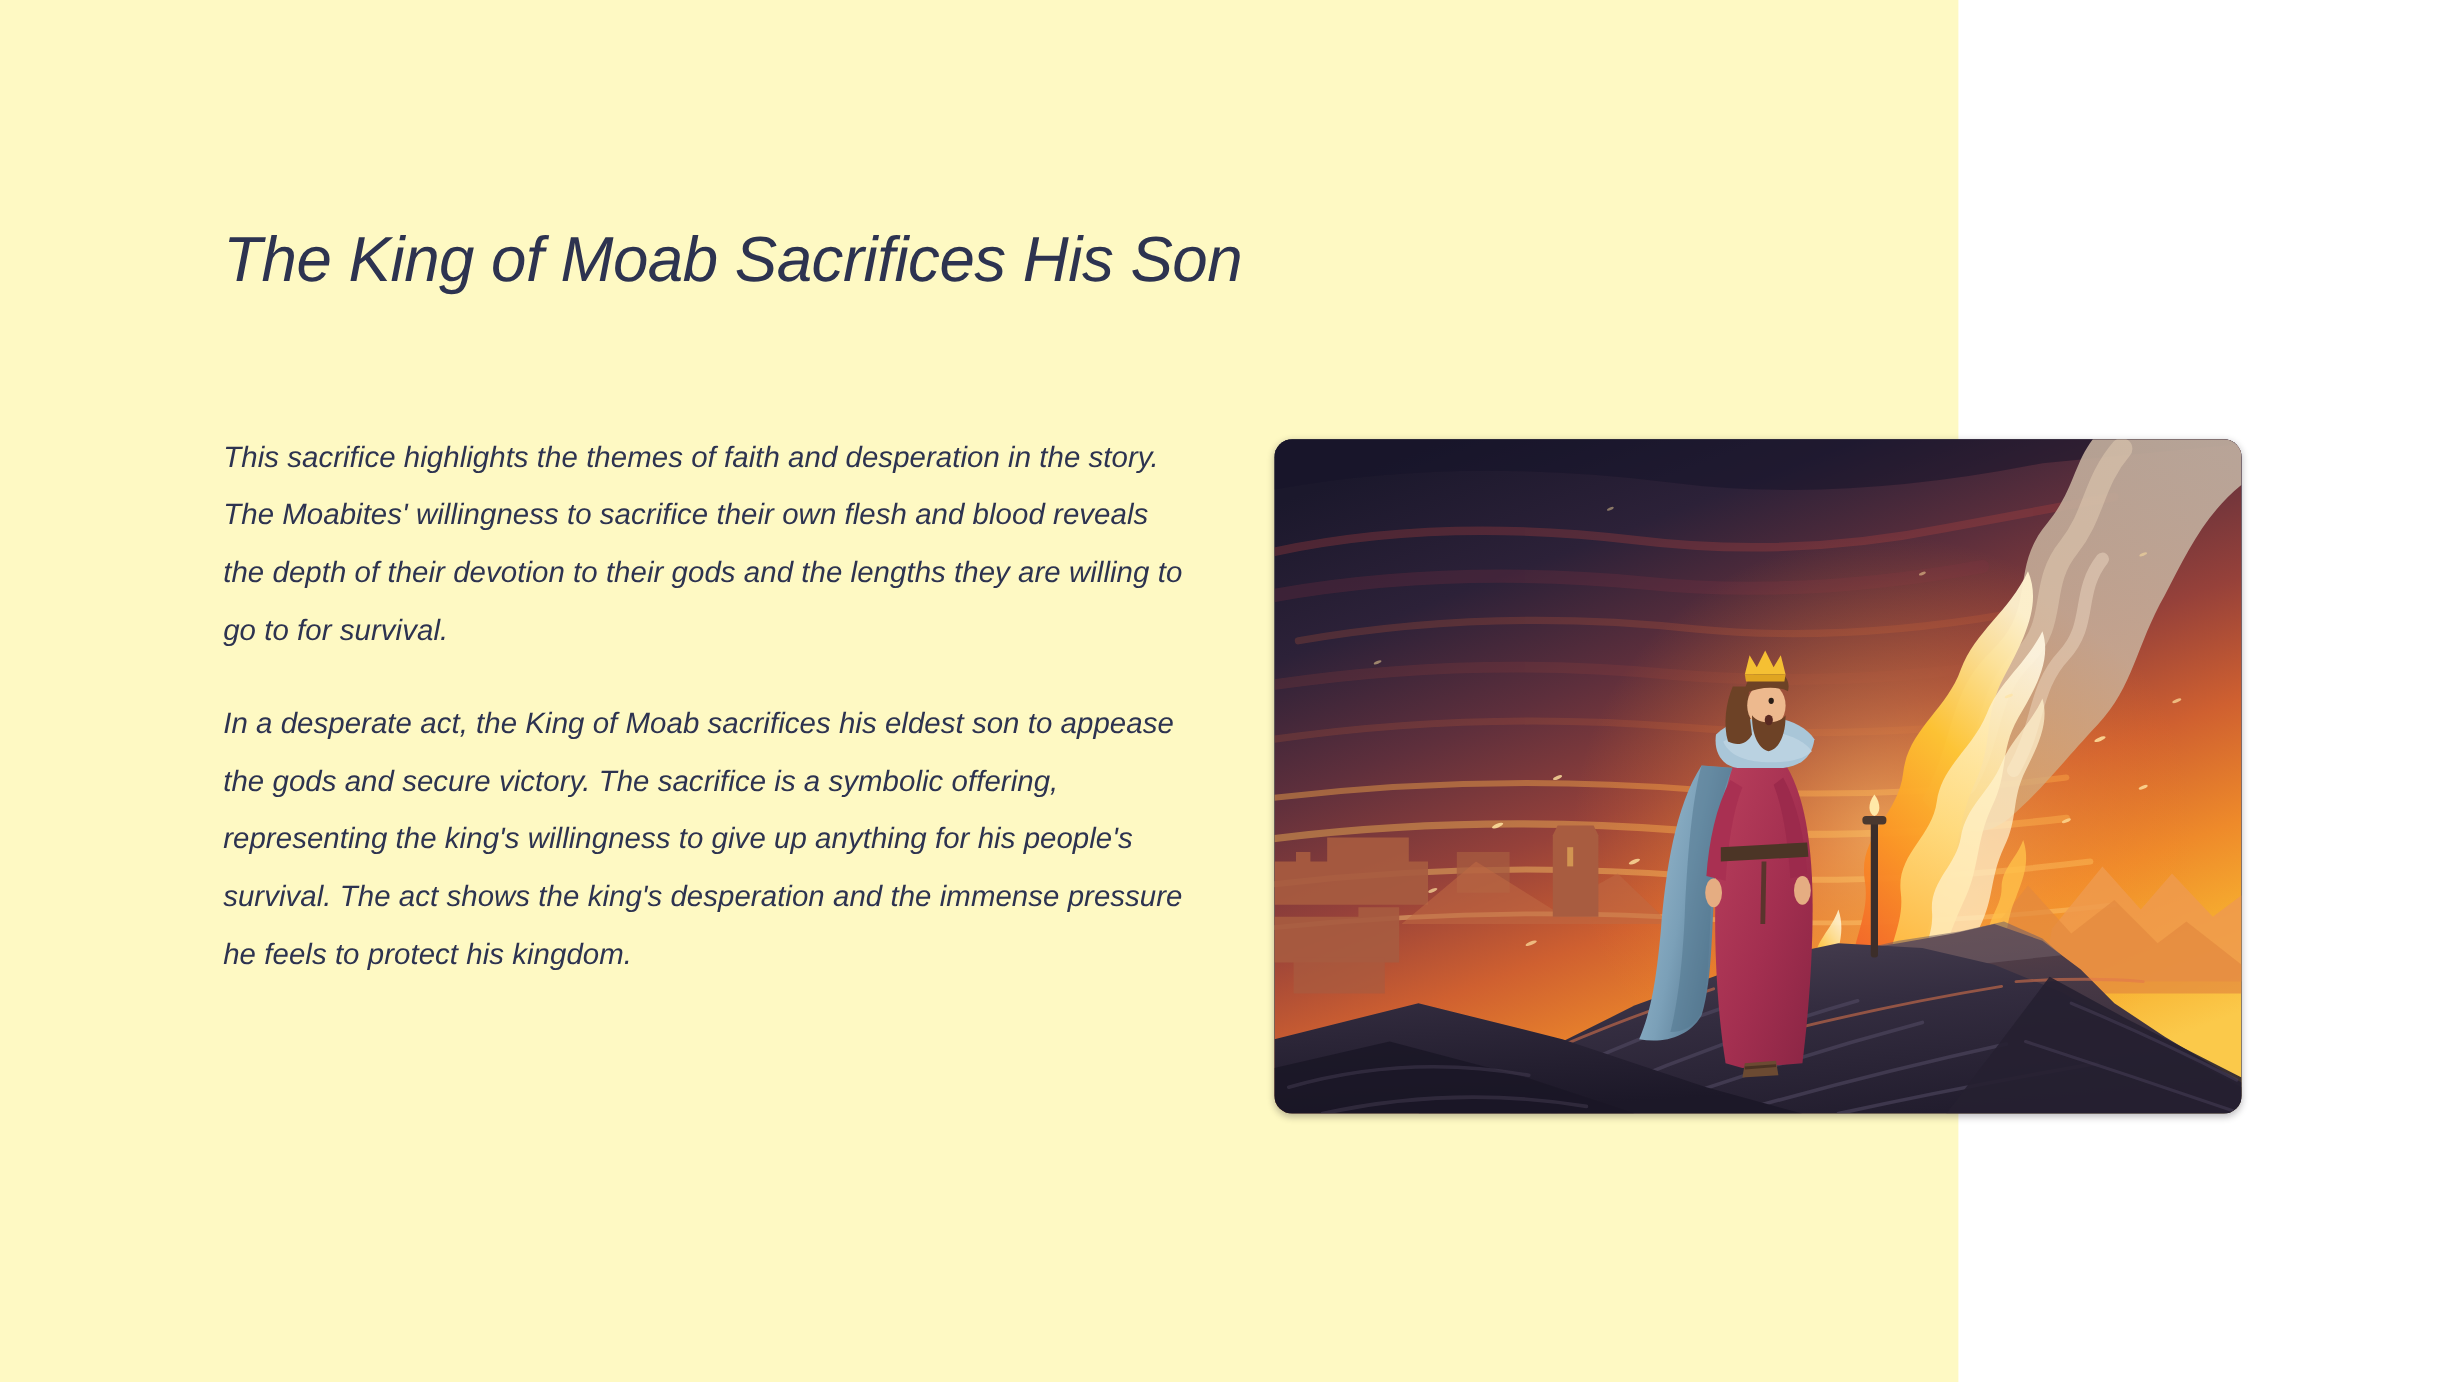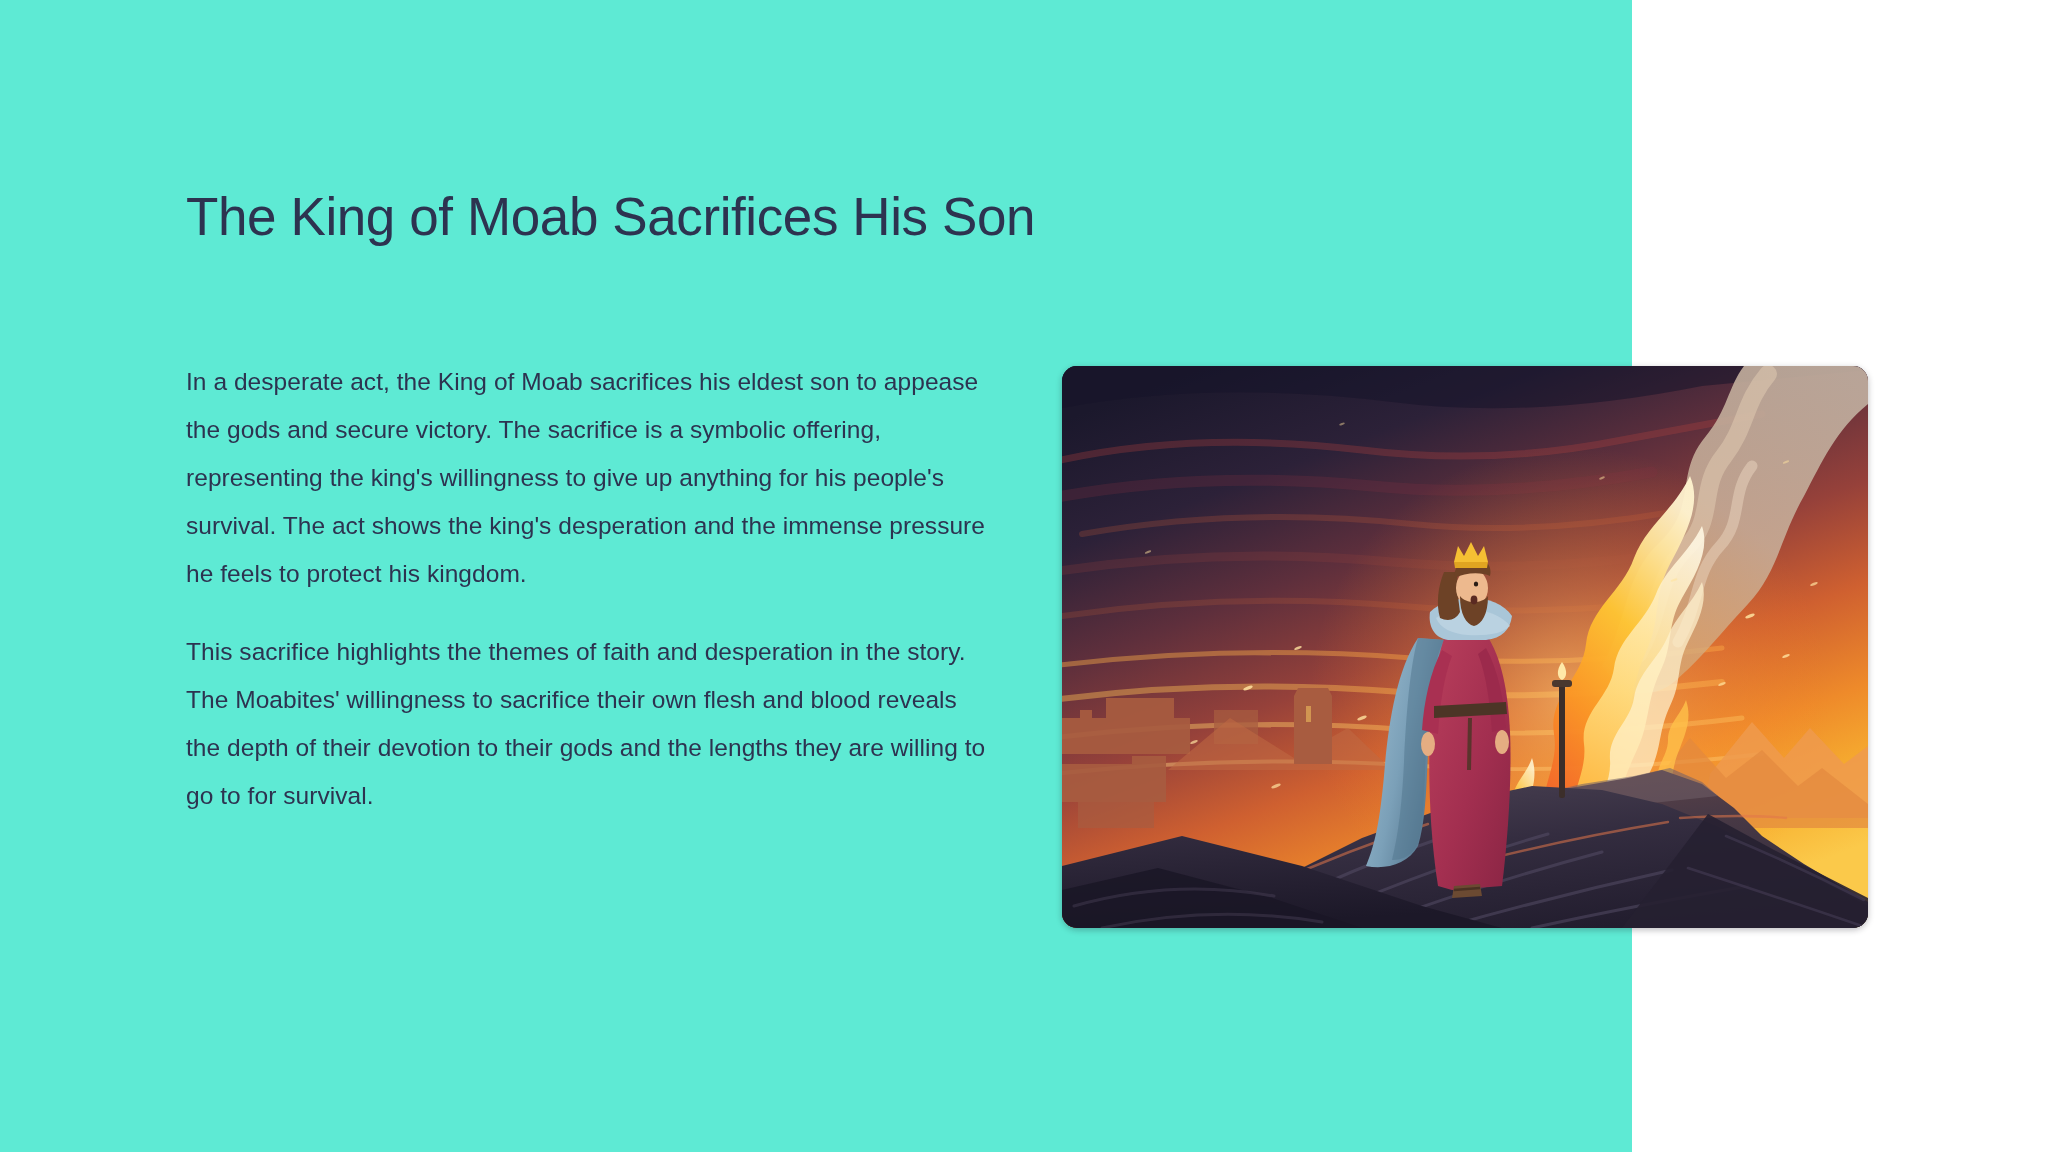--- a/index.html
+++ b/index.html
@@ -5,21 +5,22 @@
   * { margin:0; padding:0; box-sizing:border-box; }
   html, body {
     width:2048px; height:1152px;
     background:#ffffff;
     font-family:"Liberation Sans", sans-serif;
     overflow:hidden;
   }
   .slide {
     position:relative;
     width:1632px; height:1152px;
-    background:#5eead4;
+    background:#fef9c3;
+    font-style:italic;
   }
 
   
   .page-title {
     position:absolute;
     left:186px; top:186px;
     width:1700px;
     font-size:53px;
     font-weight:300;
     letter-spacing:-0.4px;
@@ -56,22 +57,22 @@
   .illus-svg { display:block; width:100%; height:100%; }
 </style>
 </head>
 <body>
 
 <div class="slide">
 
   <h1 class="page-title">The King of Moab Sacrifices His Son</h1>
 
   <div class="text-col">
+    <p class="body-par">This sacrifice highlights the themes of faith and desperation in the story. The Moabites' willingness to sacrifice their own flesh and blood reveals the depth of their devotion to their gods and the lengths they are willing to go to for survival.</p>
     <p class="body-par">In a desperate act, the King of Moab sacrifices his eldest son to appease the gods and secure victory. The sacrifice is a symbolic offering, representing the king's willingness to give up anything for his people's survival. The act shows the king's desperation and the immense pressure he feels to protect his kingdom.</p>
-    <p class="body-par">This sacrifice highlights the themes of faith and desperation in the story. The Moabites' willingness to sacrifice their own flesh and blood reveals the depth of their devotion to their gods and the lengths they are willing to go to for survival.</p>
   </div>
 
   <div class="illus-card">
     <svg class="illus-svg" viewBox="0 0 806 562" preserveAspectRatio="xMidYMid slice" aria-label="A crowned king in a crimson robe and pale blue cape stands on a dark rocky ridge before towering flames and smoke at sunset, with a distant walled city and mountains on the horizon.">
 
       <defs>
         <linearGradient id="skyGrad" x1="0.18" y1="0" x2="0.72" y2="1">
           <stop offset="0" stop-color="#1b182c"></stop>
           <stop offset="0.18" stop-color="#2c2138"></stop>
           <stop offset="0.34" stop-color="#5e2f3c"></stop>

